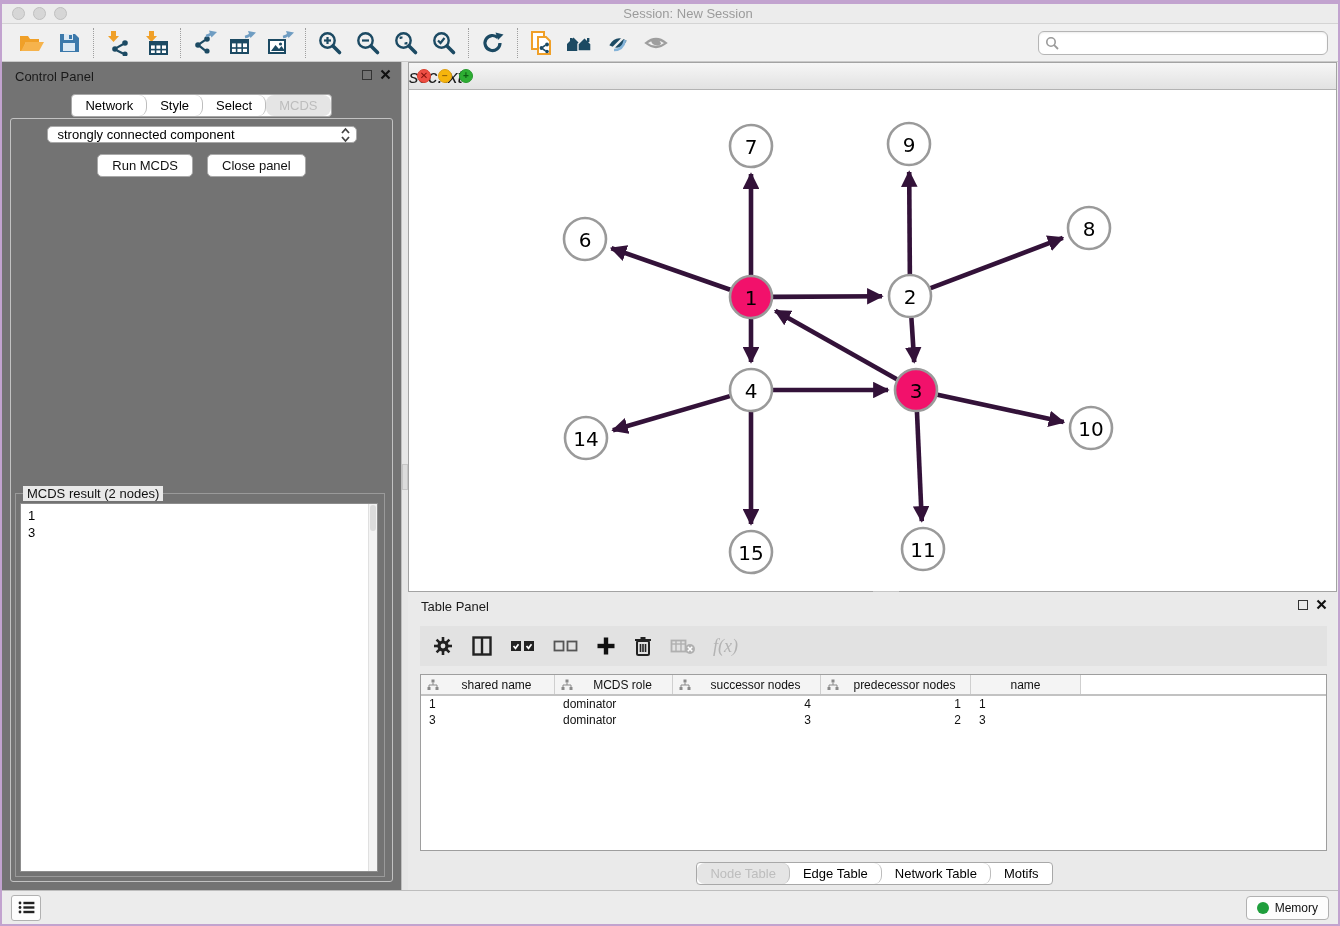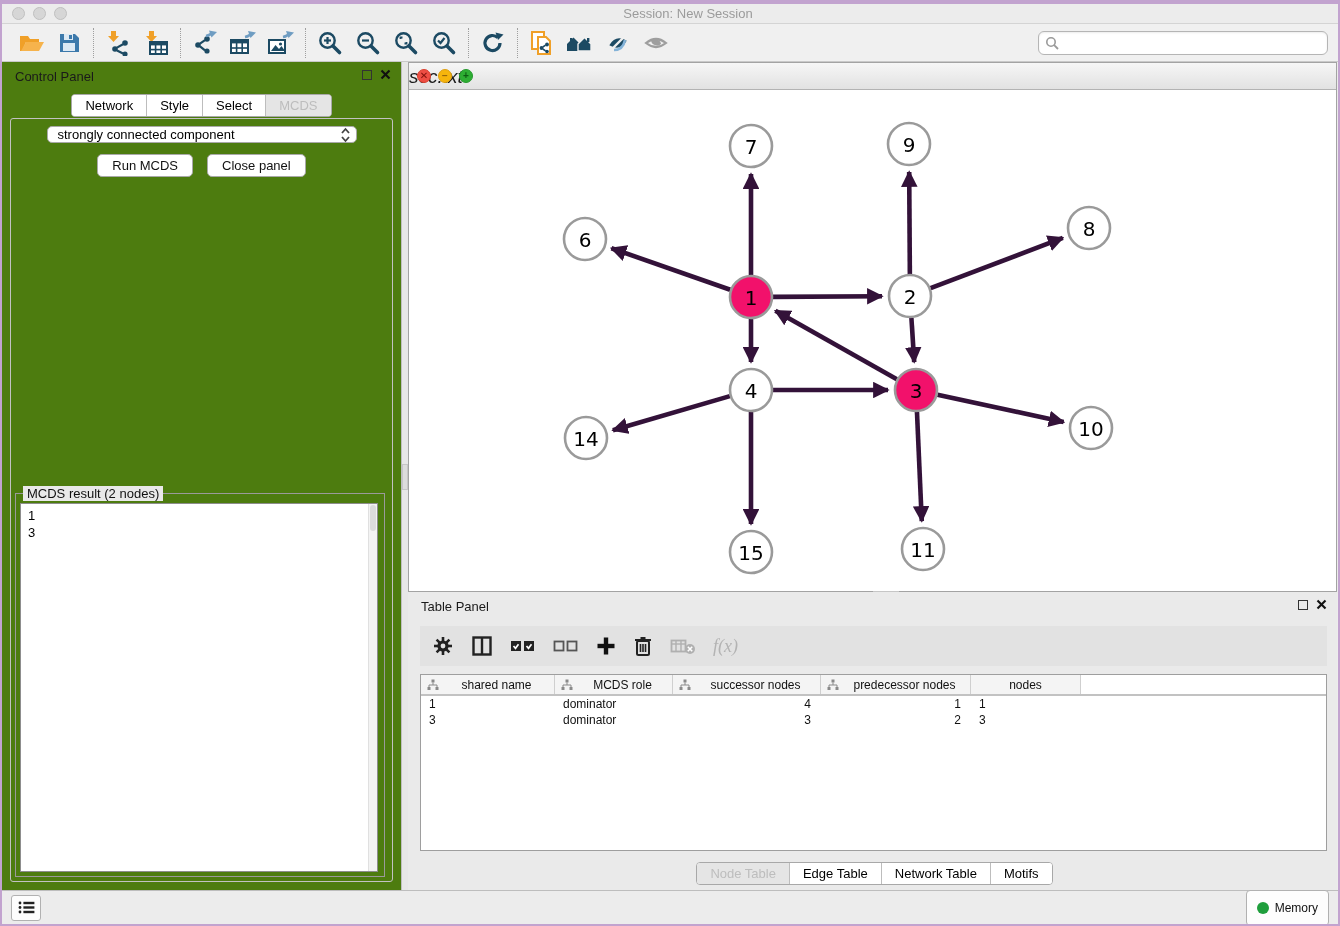--- a/index.html
+++ b/index.html
@@ -21,30 +21,30 @@
   .tb-sep { width:1px; height:30px; border-left:1px dotted #9f9f9f; margin:0 5px; }
   .search-wrap { margin-left:auto; width:290px; height:24px; background:#fff; border:1px solid #b5b5b5;
                  border-radius:6px; display:flex; align-items:center; padding:0 6px;
                  box-shadow:inset 0 1px 2px rgba(0,0,0,.08); }
   .search-wrap input { border:none; outline:none; flex:1; font-size:12px; background:transparent; }
 
   
   .main { position:absolute; left:0; top:58px; right:0; height:828px; }
 
   
-  .control-panel { position:absolute; left:0; top:0; width:400px; height:828px; background:#4d7c0f;
+  .control-panel { position:absolute; left:0; top:0; width:400px; height:828px; background:#737373;
                    border-right:1px solid #bfbfbf; }
   .panel-head { position:relative; height:28px; }
   .panel-title { position:absolute; left:13px; top:7px; font-size:13px; color:#1a1a1a; }
   .win-ctrls { position:absolute; right:10px; top:7px; display:flex; gap:8px; align-items:center; }
   .float-box { width:10px; height:10px; border:1.6px solid #333; }
 
   .cp-tabs { display:flex; justify-content:center; margin-top:4px; }
   .tab-group { display:flex; border:1px solid #a8a8a8; border-radius:4px; overflow:hidden; background:#fff; }
-  .tab-cell { padding:3px 13px; font-size:13px; background:#fff; color:#000; border-right:1px solid #bdbdbd; cursor:default; }
+  .tab-cell { padding:3px 13px; font-size:13px; background:#fff; color:#000; border-right:1px solid #bdbdbd; cursor:default;border-radius:8px; }
   .tab-cell:last-child { border-right:none; }
   .tab-cell.sel { background:#e5e5e5; color:#bdbdbd; }
 
   .cp-content { position:absolute; left:8px; right:8px; top:56px; bottom:8px;
                 border:1px solid #c2c2c2; border-radius:3px; }
   .opt-label { text-align:center; margin-top:18px; font-size:13px; color:#111; }
   .dropdown { margin:7px auto 0; width:310px; height:17px; background:#fff; border:1px solid #a9a9a9;
               border-radius:5px; display:flex; align-items:center; padding:0 6px 0 10px; font-size:13px; }
   .dropdown .dd-label { flex:1; }
   .btn-row { display:flex; justify-content:center; gap:14px; margin-top:11px; }
@@ -91,21 +91,21 @@
   .dt-row { display:flex; height:16px; }
   .dt-cell { font-size:12px; color:#111; padding:1px 8px 0; white-space:nowrap; overflow:hidden; }
   .dt-cell.right { text-align:right; padding-right:10px; }
   .tp-tabs { position:absolute; left:4px; right:0; top:270px; display:flex; justify-content:center; }
 
   
   .statusbar { position:absolute; left:0; bottom:0; right:0; height:34px; background:#ececec;
                border-top:1px solid #bdbdbd; display:flex; align-items:center; padding:0 9px; }
   .list-btn { width:30px; height:26px; background:#fdfdfd; border:1px solid #b1b1b1; border-radius:3px;
               display:flex; align-items:center; justify-content:center; }
-  .memory-btn { margin-left:auto; height:36px; background:#fdfdfd; border:1px solid #b1b1b1; border-radius:4px;
+  .memory-btn { margin-left:auto; height:24px; background:#fdfdfd; border:1px solid #b1b1b1; border-radius:4px;
                 display:flex; align-items:center; gap:6px; padding:4px 10px; font-size:12px; color:#111; }
   .mem-dot { width:12px; height:12px; border-radius:50%; background:#1f9e3c; }
 </style>
 </head>
 <body>
 
 <div id="app">
 
   <div class="titlebar">
     <div class="traffic">
@@ -499,21 +499,21 @@
                 <g fill="#8a8a8a">
                   <rect x="4.5" y="0.5" width="3" height="3"></rect>
                   <rect x="0.5" y="8" width="3" height="3"></rect>
                   <rect x="8.5" y="8" width="3" height="3"></rect>
                 </g>
                 <path d="M6 3.5 V6 M2 8 V6 H10 V8" fill="none" stroke="#8a8a8a" stroke-width="1"></path>
               </svg>
               <span class="hlabel">predecessor nodes</span>
             </div>
             <div class="dt-hcell" style="width: 110px;">
-              <span class="hlabel">nodes</span>
+              <span class="hlabel">name</span>
             </div>
           </div>
         <div id="dt-body">
             <div class="dt-row">
               <div class="dt-cell" style="width: 134px;">1</div>
               <div class="dt-cell" style="width: 118px;">dominator</div>
               <div class="dt-cell right" style="width: 148px;">4</div>
               <div class="dt-cell right" style="width: 150px;">1</div>
               <div class="dt-cell" style="width: 110px;">1</div>
             </div>

